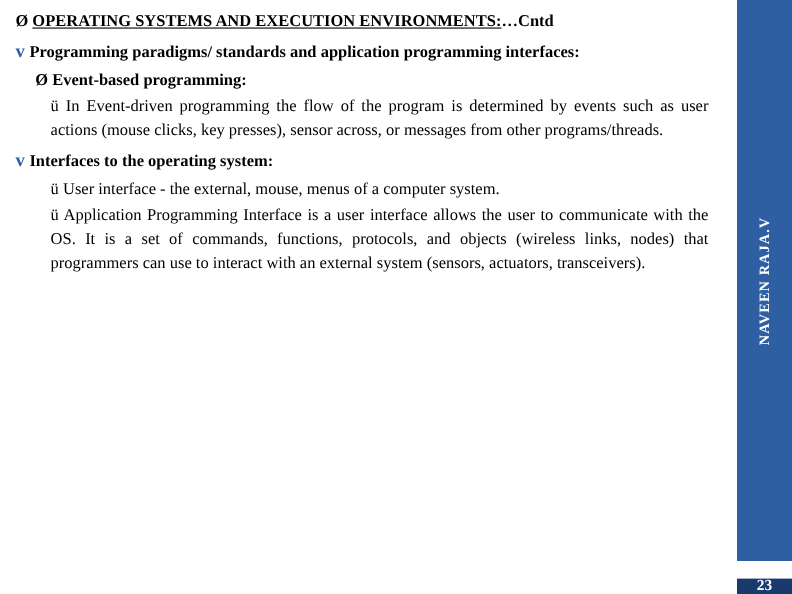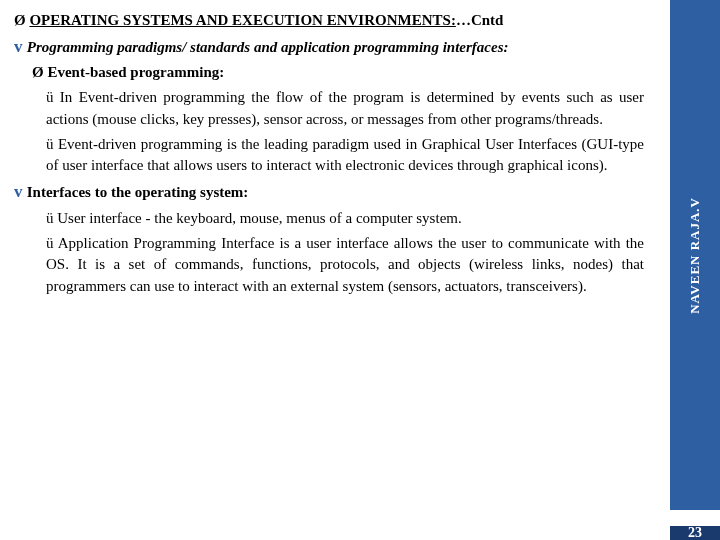--- a/index.html
+++ b/index.html
@@ -85,42 +85,39 @@
 </head>
 <body>
 
 <div class="main-content">
 
   <p class="block">
     <span style="font-weight:bold;">Ø </span><span style="text-decoration:underline; font-weight:bold;">OPERATING SYSTEMS AND EXECUTION ENVIRONMENTS:</span><span style="font-weight:bold;">…Cntd</span>
   </p>
 
   <p class="block justified">
-    <span style="color:#2e5fa3; font-weight:bold; font-size:17px;">v </span><span style="font-weight:bold;font-style:italic;">Programming paradigms/ standards  and  application programming interfaces:</span>
+    <span style="color:#2e5fa3; font-weight:bold; font-size:17px;">v </span><span style="font-weight:bold;">Programming paradigms/ standards  and  application programming interfaces:</span>
   </p>
 
   <p class="block indent1">
     <span style="font-weight:bold;">Ø </span><span style="font-weight:bold;">Event-based programming:</span>
   </p>
 
   <p class="block indent2 justified">
     <span>ü  </span><span>In Event-driven programming the flow of the program is determined by events such as user actions (mouse clicks, key presses), sensor across, or messages from other programs/threads.</span>
   </p>
 
-  <p class="block indent2 justified">
-    <span>ü  </span><span>Event-driven programming is the leading paradigm used in Graphical User Interfaces (GUI-type of user interface that allows users to interact with electronic devices through graphical icons).</span>
-  </p>
 
   <p class="block">
     <span style="color:#2e5fa3; font-weight:bold; font-size:17px;">v </span><span style="font-weight:bold;">Interfaces to the operating system:</span>
   </p>
 
 
   <p class="block indent2 justified">
-    <span>ü  </span><span>User interface - the keyboard, mouse, menus of a computer system.</span>
+    <span>ü  </span><span>User interface - the external, mouse, menus of a computer system.</span>
   </p>
 
   <p class="block indent2 justified">
     <span>ü  </span><span>Application Programming Interface  is a user interface allows the user to communicate with the OS. It is a set of commands, functions, protocols, and objects (wireless links, nodes) that programmers can use to interact with an external system (sensors, actuators, transceivers).</span>
   </p>
 
 </div>
 
 <div class="right-sidebar">
   <span class="sidebar-text">NAVEEN RAJA.V</span>

